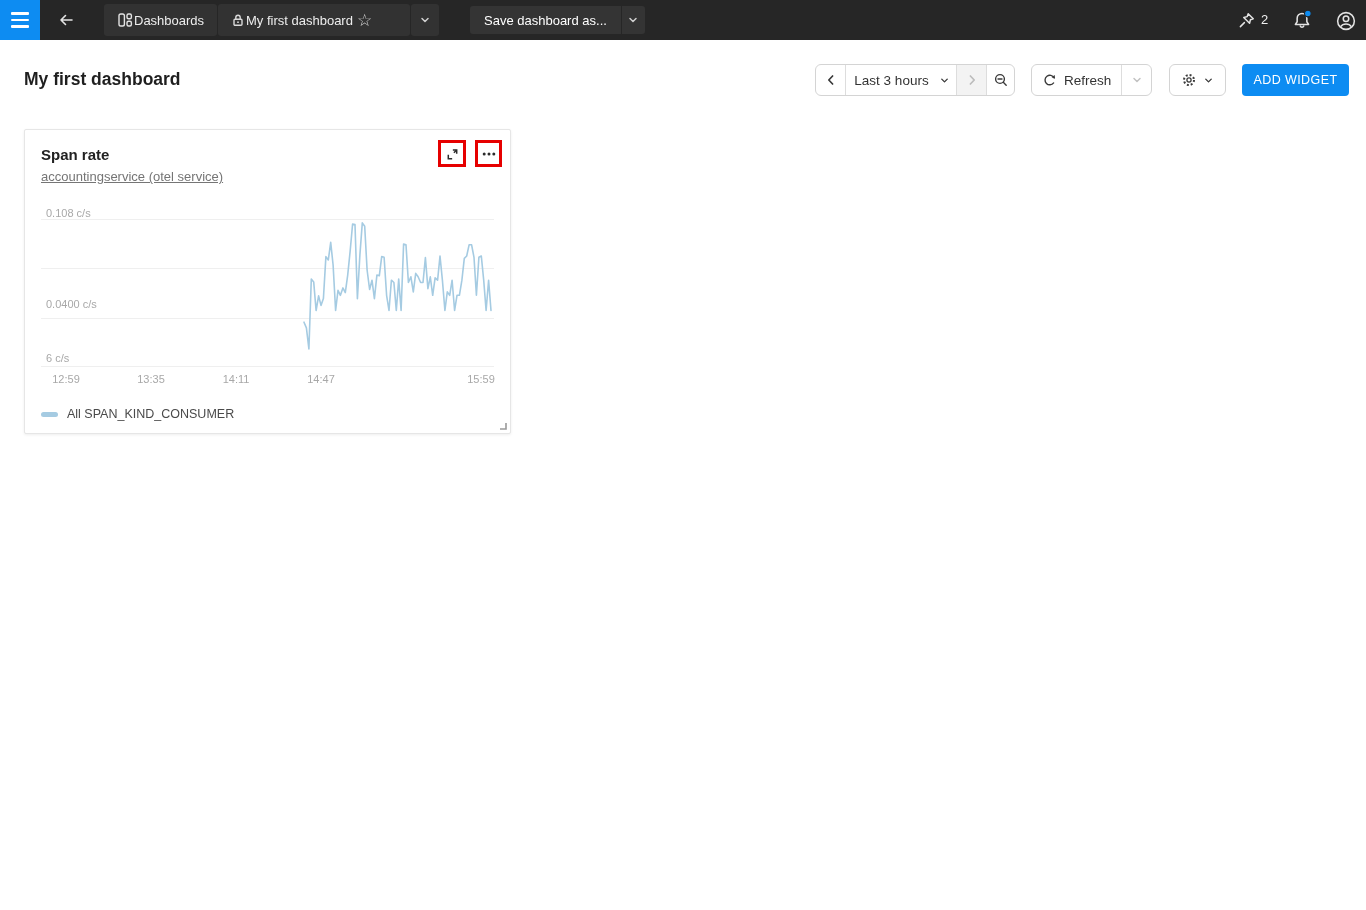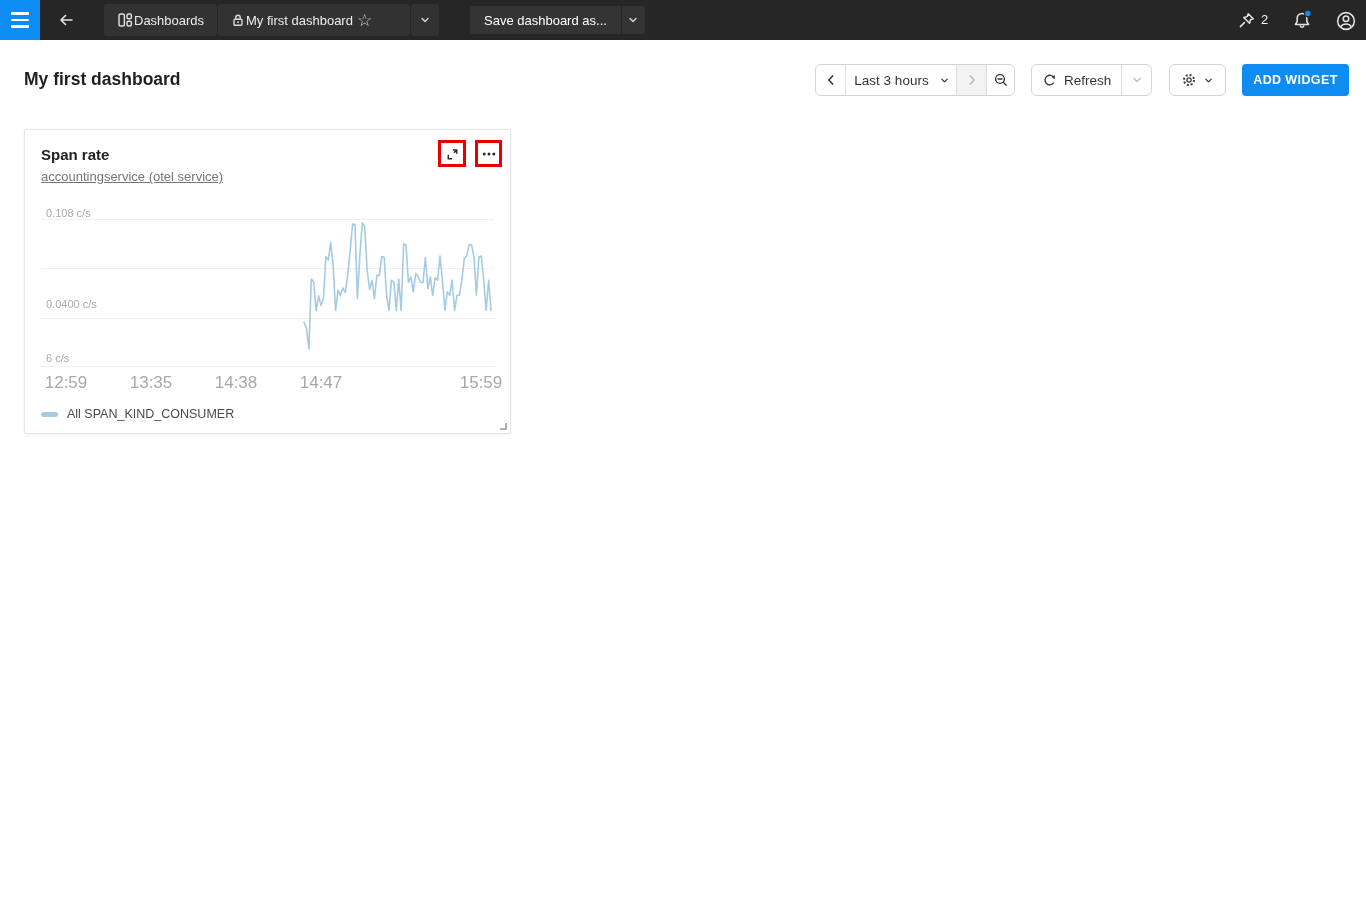--- a/index.html
+++ b/index.html
@@ -26,34 +26,34 @@
   .page-title { position:absolute; left:24px; top:69px; font-size:17.5px; font-weight:700; color:#1f1f1f; }
 
   
   .grp { position:absolute; top:64px; height:32px; display:flex; background:#fff; border:1px solid #d4d4d4;
          border-radius:6px; overflow:hidden; }
   .cell { display:flex; align-items:center; justify-content:center; cursor:pointer; height:100%; }
   .cell + .cell { border-left:1px solid #ddd; }
   .cell.disabled { background:#f3f3f3; cursor:default; }
   .cell-label { font-size:13.5px; color:#333; margin:0 10px 0 2px; }
   .addwidget { position:absolute; left:1242px; top:64px; width:107px; height:32px; background:#0d8cf2; border:none;
-               border-radius:4px; color:#fff; font-size:12.5px; font-weight:700; letter-spacing:.4px;
+               border-radius:4px; color:#fff; font-size:12.5px; font-weight:400; letter-spacing:.4px;
                font-family:"Liberation Sans",sans-serif; cursor:pointer; }
 
   
   .card { position:absolute; left:24px; top:129px; width:487px; height:305px; background:#fff;
           border:1px solid #e6e6e6; border-radius:2px; box-shadow:0 1px 3px rgba(0,0,0,.07); }
   .w-title { position:absolute; left:16px; top:16px; font-size:15px; font-weight:700; color:#222; }
   .w-sub { position:absolute; left:16px; top:39px; font-size:13px; color:#757575; text-decoration:underline; cursor:pointer; }
   .anno { position:absolute; top:10px; width:28px; height:27px; border:3px solid #e60000;
           display:flex; align-items:center; justify-content:center; }
   .icon-btn { background:none; border:none; cursor:pointer; display:flex; align-items:center; justify-content:center; padding:0; }
   .gridline { position:absolute; left:16px; width:453px; height:1px; background:#efefef; }
   .ytick { position:absolute; left:21px; font-size:11px; color:#a8a8a8; }
-  .xtick { position:absolute; top:243px; font-size:17px; color:#a8a8a8; transform:translateX(-50%); }
+  .xtick { position:absolute; top:243px; font-size:11px; color:#a8a8a8; transform:translateX(-50%); }
   .plot { position:absolute; left:16px; top:60px; }
   .legend { position:absolute; left:16px; top:277px; display:flex; align-items:center; gap:9px; }
   .legend-swatch { width:17px; height:5px; border-radius:2.5px; background:#a5cbe2; }
   .legend-label { font-size:12.5px; color:#4a4a4a; }
   .resize { position:absolute; right:3px; bottom:3px; cursor:nwse-resize; display:flex; }
 </style>
 </head>
 <body>
 
 <header class="topbar">
@@ -218,21 +218,21 @@
   <div class="ytick" style="top:77px;">0.108 c/s</div>
   <div class="ytick" style="top:168px;">0.0400 c/s</div>
   <div class="ytick" style="top:222px;">6 c/s</div>
 
   <svg class="plot" width="453" height="185" viewBox="0 0 453 185">
     <polyline points="263.0,132.2 265.4,137.9 267.9,159.0 270.3,89.1 272.7,91.9 275.1,120.5 277.6,105.9 280.0,115.4 282.4,108.6 284.9,66.6 287.3,70.0 289.7,52.4 292.1,75.0 294.6,120.5 297.0,100.3 299.4,105.3 301.9,97.9 304.3,102.6 306.7,85.1 309.1,61.6 311.6,34.0 314.0,34.6 316.4,108.6 318.9,64.9 321.3,32.9 323.7,36.3 326.1,80.0 328.6,99.5 331.0,90.2 333.4,108.6 335.9,85.1 338.3,85.8 340.7,66.6 343.1,67.3 345.6,105.3 348.0,120.5 350.4,90.2 352.9,92.5 355.3,120.5 357.7,89.1 360.1,120.5 362.6,54.1 365.0,54.8 367.4,92.5 369.9,86.8 372.3,101.9 374.7,83.4 377.1,86.8 379.6,92.5 382.0,92.5 384.4,67.6 386.9,98.6 389.3,86.8 391.7,105.3 394.1,87.8 396.6,90.2 399.0,66.0 401.4,90.2 403.9,120.5 406.3,101.9 408.7,105.3 411.1,90.2 413.6,120.5 416.0,105.3 418.4,105.3 420.9,90.2 423.3,68.3 425.7,66.0 428.1,54.8 430.6,54.8 433.0,67.3 435.4,105.3 437.9,67.3 440.3,66.0 442.7,90.2 445.1,120.5 447.6,90.2 450.0,120.5" fill="none" stroke="#a5cbe2" stroke-width="1.6" stroke-linejoin="round" stroke-linecap="round"></polyline>
   </svg>
 
   <div class="xtick" style="left:41px;">12:59</div>
   <div class="xtick" style="left:126px;">13:35</div>
-  <div class="xtick" style="left:211px;">14:38</div>
+  <div class="xtick" style="left:211px;">14:11</div>
   <div class="xtick" style="left:296px;">14:47</div>
   <div class="xtick" style="left:456px;">15:59</div>
 
   <div class="legend">
     <span class="legend-swatch" style="background: rgb(165, 203, 226);"></span>
     <span class="legend-label">All SPAN_KIND_CONSUMER</span>
   </div>
 
   <div class="resize">
     <svg width="8" height="8" viewBox="0 0 8 8">

